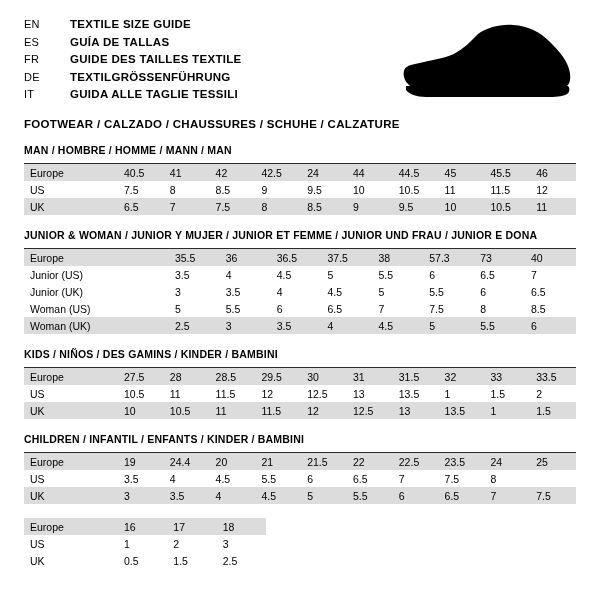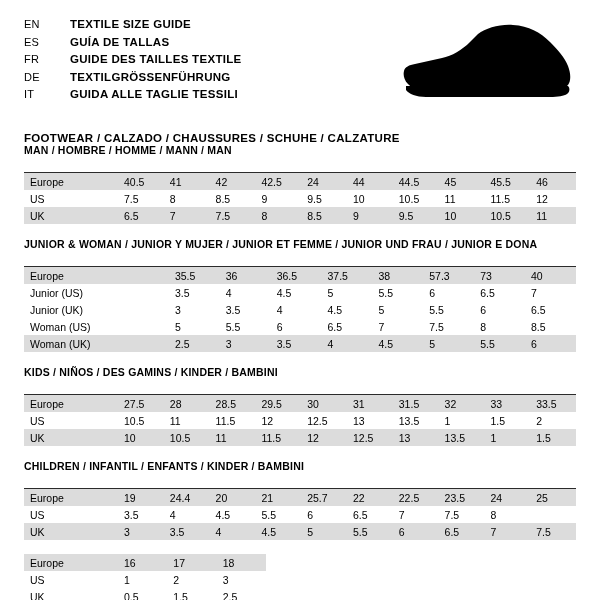--- a/index.html
+++ b/index.html
@@ -40,42 +40,42 @@
     font-size: 11px;
     letter-spacing: 0.2px;
   }
   .lang-title {
     font-size: 11.5px;
     font-weight: bold;
     letter-spacing: 0.3px;
     margin-left: 8px;
   }
   .footwear-line {
-    margin-top: 26px;
+    margin-top: 12px;
     font-size: 11.5px;
     font-weight: bold;
     letter-spacing: 0.3px;
   }
   .shoe-art {
     position: absolute;
     top: 6px;
     right: 4px;
     width: 190px;
     height: 82px;
   }
 
   
   .section {
     margin-top: 14px;
   }
   .section-title {
     font-size: 10.5px;
     font-weight: bold;
     letter-spacing: 0.2px;
-    padding-bottom: 16px;
+    padding-bottom: 7px;
     border-bottom: 1.5px solid #2b2b2b;
   }
   table.size {
     border-collapse: collapse;
     width: 100%;
     table-layout: fixed;
   }
   table.size td {
     font-size: 10.5px;
     height: 17px;
@@ -304,21 +304,21 @@
   <div class="section">
     <div class="section-title">CHILDREN / INFANTIL / ENFANTS / KINDER / BAMBINI</div>
     <table class="size">
       <tbody>
           <tr class="shade">
         <td class="rowlabel">Europe</td>
         <td>19</td>
         <td>24.4</td>
         <td>20</td>
         <td>21</td>
-        <td>25.7</td>
+        <td>21.5</td>
         <td>22</td>
         <td>22.5</td>
         <td>23.5</td>
         <td>24</td>
         <td>25</td>
       </tr>
       <tr class="plain">
         <td class="rowlabel">US</td>
         <td>3.5</td>
         <td>4</td>

